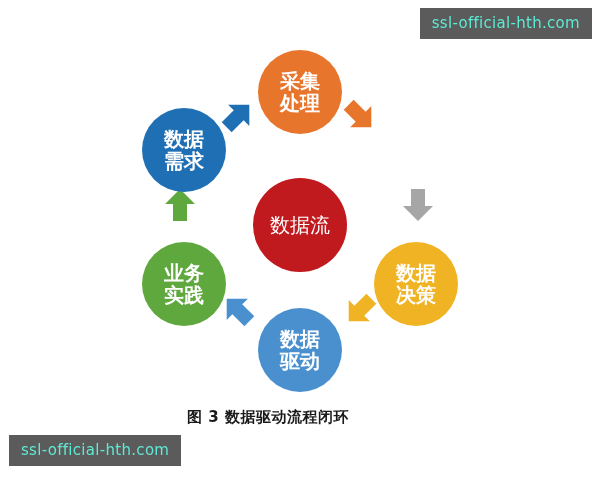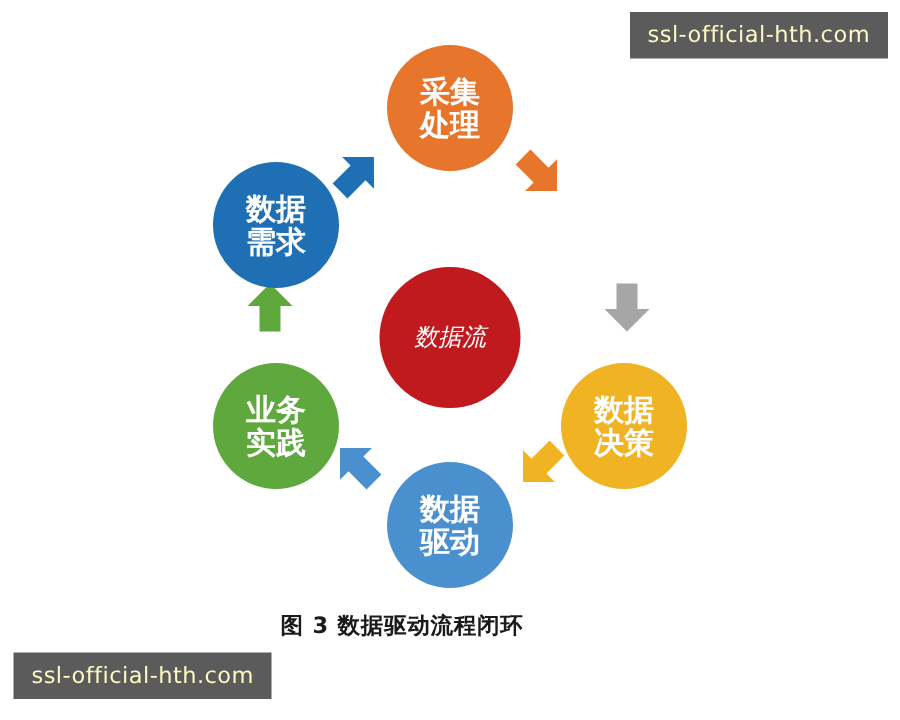--- a/index.html
+++ b/index.html
@@ -17,21 +17,21 @@
     position: relative;
     width: 600px;
     height: 480px;
     background: #ffffff;
   }
 
   
   .watermark {
     position: absolute;
     background: #5b5b5b;
-    color: #fef9c3;
+    color: #5eead4;
     font-size: 15px;
     letter-spacing: 0.3px;
     padding: 6px 12px 7px 12px;
     white-space: nowrap;
     font-family: "DejaVu Sans", "Liberation Sans", sans-serif;
   }
   #wm-top {
     right: 8px;
     top: 8px;
   }
@@ -68,27 +68,26 @@
   }
 
   .node-outer {
     width: 84px;
     height: 84px;
     font-size: 20px;
   }
   .node-center {
     width: 94px;
     height: 94px;
-    font-size: 16px;
+    font-size: 20px;
     font-weight: 400;
-    font-style: italic;
-  }
-
-  
-  #node-collect   { left: 258px; top: 30px; }   
+  }
+
+  
+  #node-collect   { left: 258px; top: 50px; }   
   #node-mining    { left: 374px; top: 108px; }  
   #node-decision  { left: 374px; top: 242px; }  
   #node-driven    { left: 258px; top: 308px; }  
   #node-practice  { left: 142px; top: 242px; }  
   #node-demand    { left: 142px; top: 108px; }  
   #node-flow      { left: 253px; top: 178px; }  
 
   
   .arrow {
     position: absolute;

